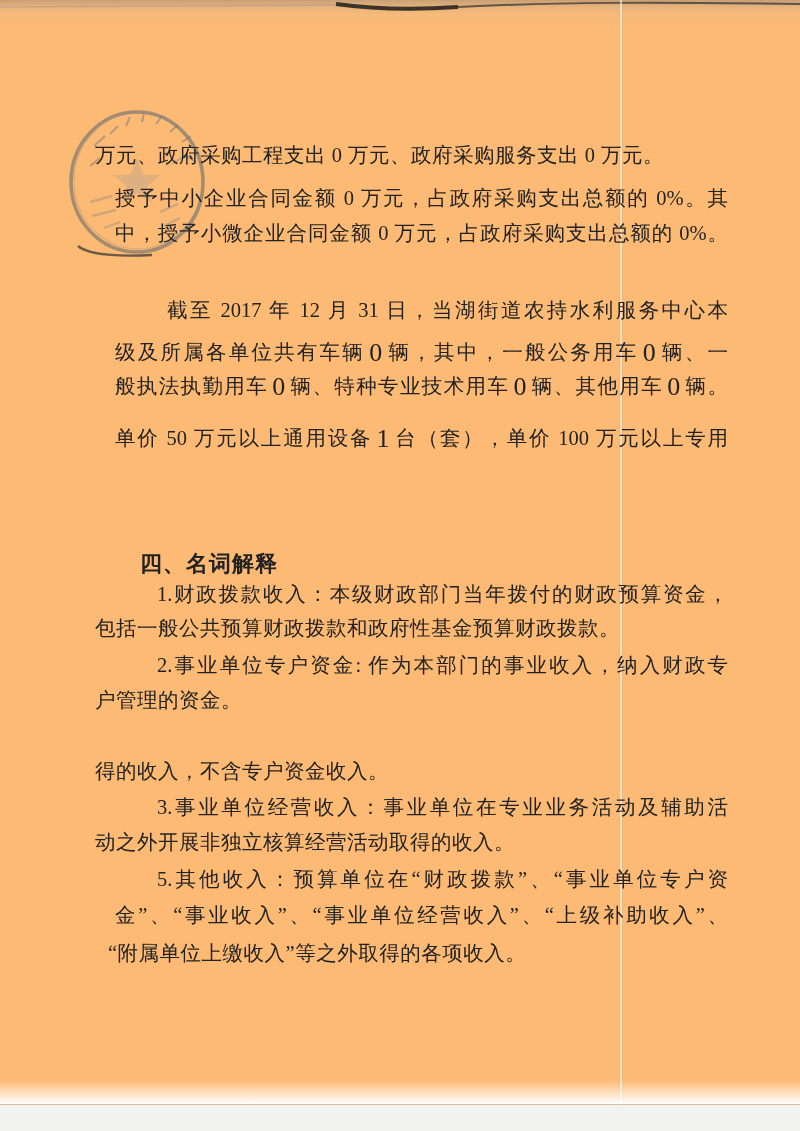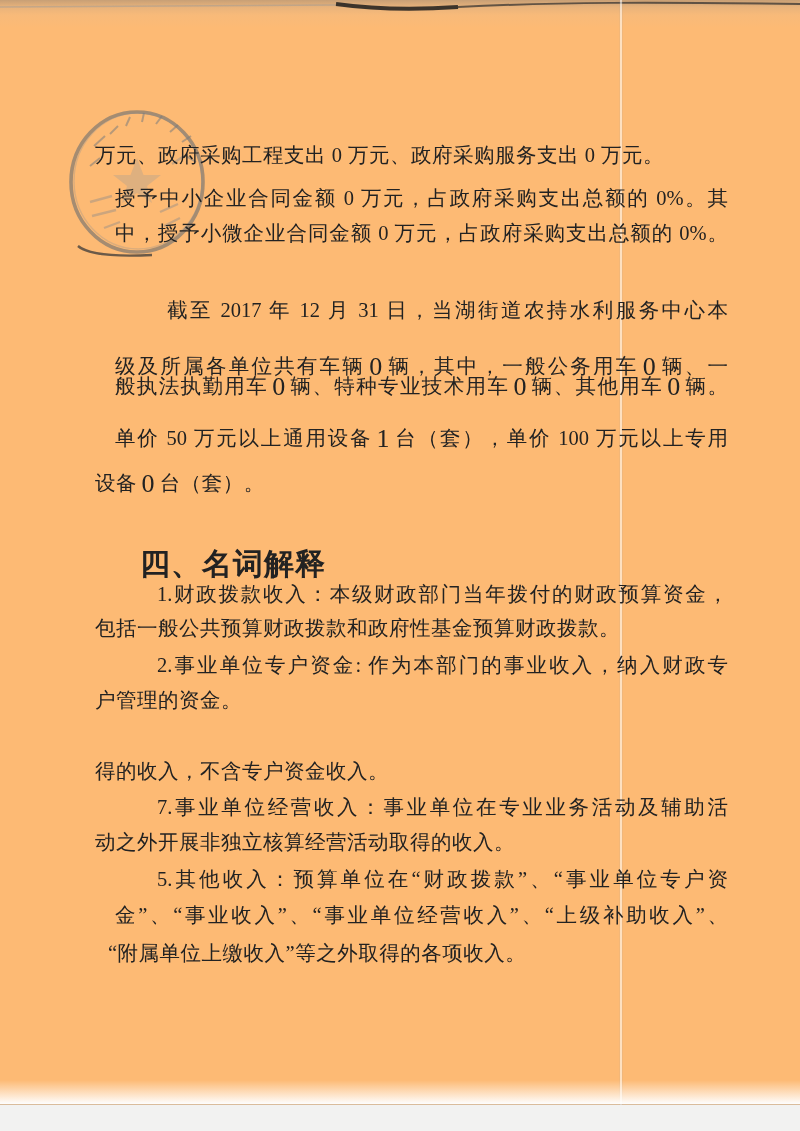--- a/index.html
+++ b/index.html
@@ -39,21 +39,21 @@
   .full{
     white-space:normal;letter-spacing:0;
     text-align:justify;text-align-last:justify;margin-left:20px;
   }
   .ind2{padding-left:42px;width:571px;}
   .ind3{padding-left:52px;width:561px;}
   .indh{padding-left:57px;width:556px;}
   .indq{padding-left:13px;width:600px;}
   .heading{
     font-family:"Liberation Sans","DejaVu Sans",sans-serif;
-    font-weight:700;font-size:30px;letter-spacing:1px;
+    font-weight:700;font-size:22px;letter-spacing:1px;
     padding-left:45px;
   }
   .n{font-size:26px;line-height:0;vertical-align:-2px;}
   
   .bottom-glow{
     position:absolute;left:0;top:1080px;width:800px;height:24px;
     background:linear-gradient(180deg,rgba(255,255,255,0),#fefefe);
     pointer-events:none;
   }
   .paper-edge{
@@ -108,47 +108,44 @@
     <path d="M18,146 Q 32,158 92,155" stroke="#3a3a3a" stroke-width="2.4" fill="none" opacity="0.75"></path>
   </svg>
 
   <div class="line" style="top:141px">万元、政府采购工程支出 0 万元、政府采购服务支出 0 万元。</div>
   <div class="line full" style="top:184px">授予中小企业合同金额 0 万元，占政府采购支出总额的 0%。其</div>
   <div class="line full" style="top:219px">中，授予小微企业合同金额 0 万元，占政府采购支出总额的 0%。</div>
 
 
   <div class="line full ind3" style="top:296px">截至 2017 年 12 月 31 日，当湖街道农持水利服务中心本</div>
 
-  <div class="line full" style="top:352px">
+  <div class="line full" style="top:338px">
     <span>级及所属各单位共有车辆 </span><span class="n">0</span><span> 辆，其中，一般公务用车 </span><span class="n">0</span><span> 辆、一</span>
   </div>
 
   <div class="line full" style="top:372px">
     <span>般执法执勤用车 </span><span class="n">0</span><span> 辆、特种专业技术用车 </span><span class="n">0</span><span> 辆、其他用车 </span><span class="n">0</span><span> 辆。</span>
   </div>
 
   <div class="line full" style="top:424px">
     <span>单价 50 万元以上通用设备 </span><span class="n">1</span><span> 台（套），单价 100 万元以上专用</span>
   </div>
 
-  <div class="line" style="top:469px">
-    <span>设备 </span><span class="n">0</span><span> 台（套）。</span>
-  </div>
 
   <div class="line heading" style="top:550px">四、名词解释</div>
 
   <div class="line full ind2" style="top:580px">1.财政拨款收入：本级财政部门当年拨付的财政预算资金，</div>
   <div class="line" style="top:614px">包括一般公共预算财政拨款和政府性基金预算财政拨款。</div>
 
   <div class="line full ind2" style="top:651px">2.事业单位专户资金: 作为本部门的事业收入，纳入财政专</div>
   <div class="line" style="top:686px">户管理的资金。</div>
 
   <div class="line" style="top:757px">得的收入，不含专户资金收入。</div>
 
-  <div class="line full ind2" style="top:793px">7.事业单位经营收入：事业单位在专业业务活动及辅助活</div>
+  <div class="line full ind2" style="top:793px">3.事业单位经营收入：事业单位在专业业务活动及辅助活</div>
   <div class="line" style="top:828px">动之外开展非独立核算经营活动取得的收入。</div>
 
   <div class="line full ind2" style="top:865px">5.其他收入：预算单位在“财政拨款”、“事业单位专户资</div>
   <div class="line full" style="top:901px">金”、“事业收入”、“事业单位经营收入”、“上级补助收入”、</div>
   <div class="line indq" style="top:939px">“附属单位上缴收入”等之外取得的各项收入。</div>
 
   <div class="bottom-glow"></div>
   <div class="paper-edge"></div>
   <div class="below-strip"></div>
 

